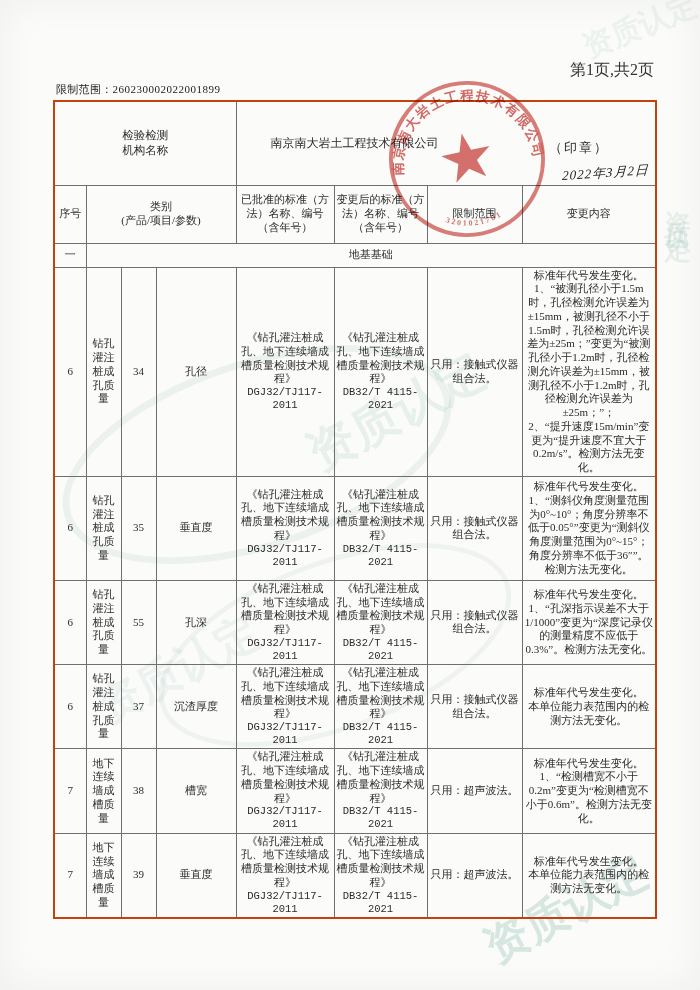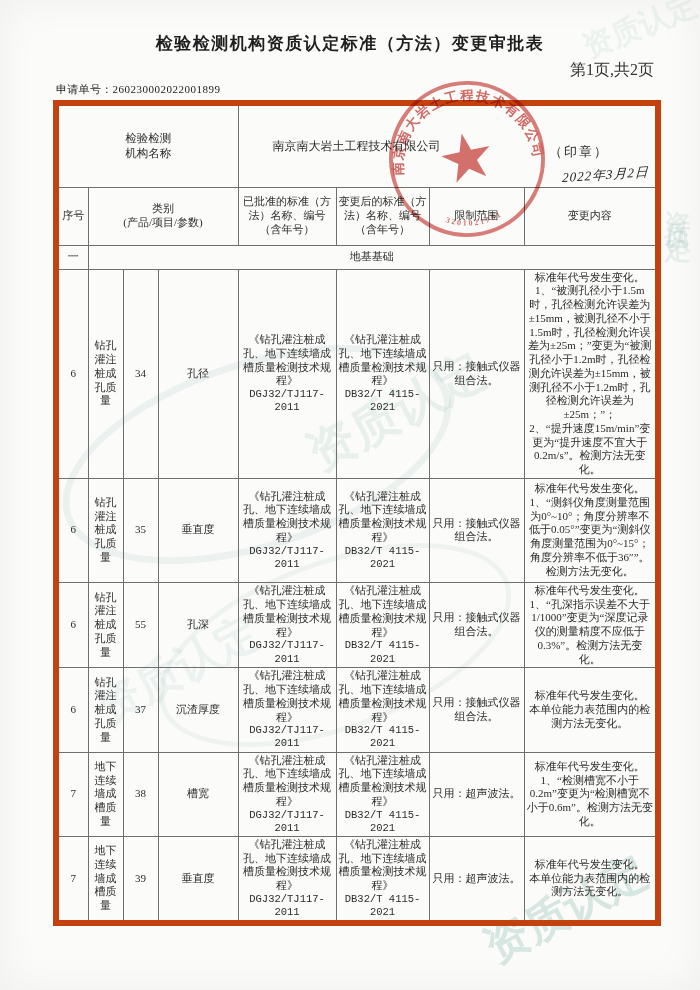--- a/index.html
+++ b/index.html
@@ -6,21 +6,21 @@
   .page{position:relative;width:700px;height:990px;margin:0 auto;background:#fbfbf9;
         overflow:hidden;font-family:"Liberation Serif","DejaVu Serif",serif;color:#2e2e2e;
         box-shadow:inset 0 0 40px rgba(0,0,0,0.05);}
   .title{position:absolute;top:32px;left:0;right:0;text-align:center;
          font-size:17px;font-weight:bold;letter-spacing:1.5px;color:#1f1f1f;}
   .page-info{position:absolute;top:60px;right:46px;font-size:16px;color:#333;}
   .app-no{position:absolute;top:82px;left:56px;font-size:11px;color:#222;letter-spacing:.3px;}
   .app-no .num{font-family:"Liberation Serif","DejaVu Serif",serif;letter-spacing:.5px;margin-top:7px;}
 
   table.main{position:absolute;top:100px;left:53px;width:602px;border-collapse:collapse;
-             table-layout:fixed;border:6px solid #c2410c;}
+             table-layout:fixed;border:2px solid #c2410c;}
   table.main td{border:1px solid #6f6f6f;text-align:center;vertical-align:middle;
                 font-size:11px;line-height:1.25;padding:1px 2px;color:#2b2b2b;}
   tr.r-org{height:84px;} tr.r-contact{height:26px;} tr.r-head{height:58px;}
   tr.r-addr{height:26px;} tr.r-sect{height:24px;}
   tr.r-d1{height:196px;} tr.r-d2{height:104px;} tr.r-d3{height:80px;}
   tr.r-d4{height:62px;} tr.r-d5{height:68px;} tr.r-d6{height:60px;}
 
   .org-label span{display:inline-block;width:4.2em;font-size:11.5px;line-height:1.35;}
   .org-value{position:relative;}
   .org-name{position:absolute;left:14px;top:50%;transform:translateY(-50%);
@@ -59,24 +59,23 @@
 <div class="page">
 
   <div class="wm wm-ellipse wm-e1"></div>
   <div class="wm wm-ellipse wm-e2"></div>
   <div class="wm wm-t1">资质认定</div>
   <div class="wm wm-t2">资质认定</div>
   <div class="wm wm-t3">资质认定</div>
   <div class="wm wm-t4">资质认定</div>
   <div class="wm wm-t5">资质认定</div>
 
-  <div class="title">检验检测机构资质认定标准（方法）变更审批表</div>
   <div class="page-info">第1页,共2页</div>
   <div class="app-no">
-    <span>申请单号：</span><span class="num">260230002022001899</span>
+    <span>限制范围：</span><span class="num">260230002022001899</span>
   </div>
 
   <table class="main">
     <colgroup>
       <col style="width:32px">
         <col style="width:35px">
         <col style="width:35px">
         <col style="width:80px">
       <col style="width:98px">
         <col style="width:93px">

